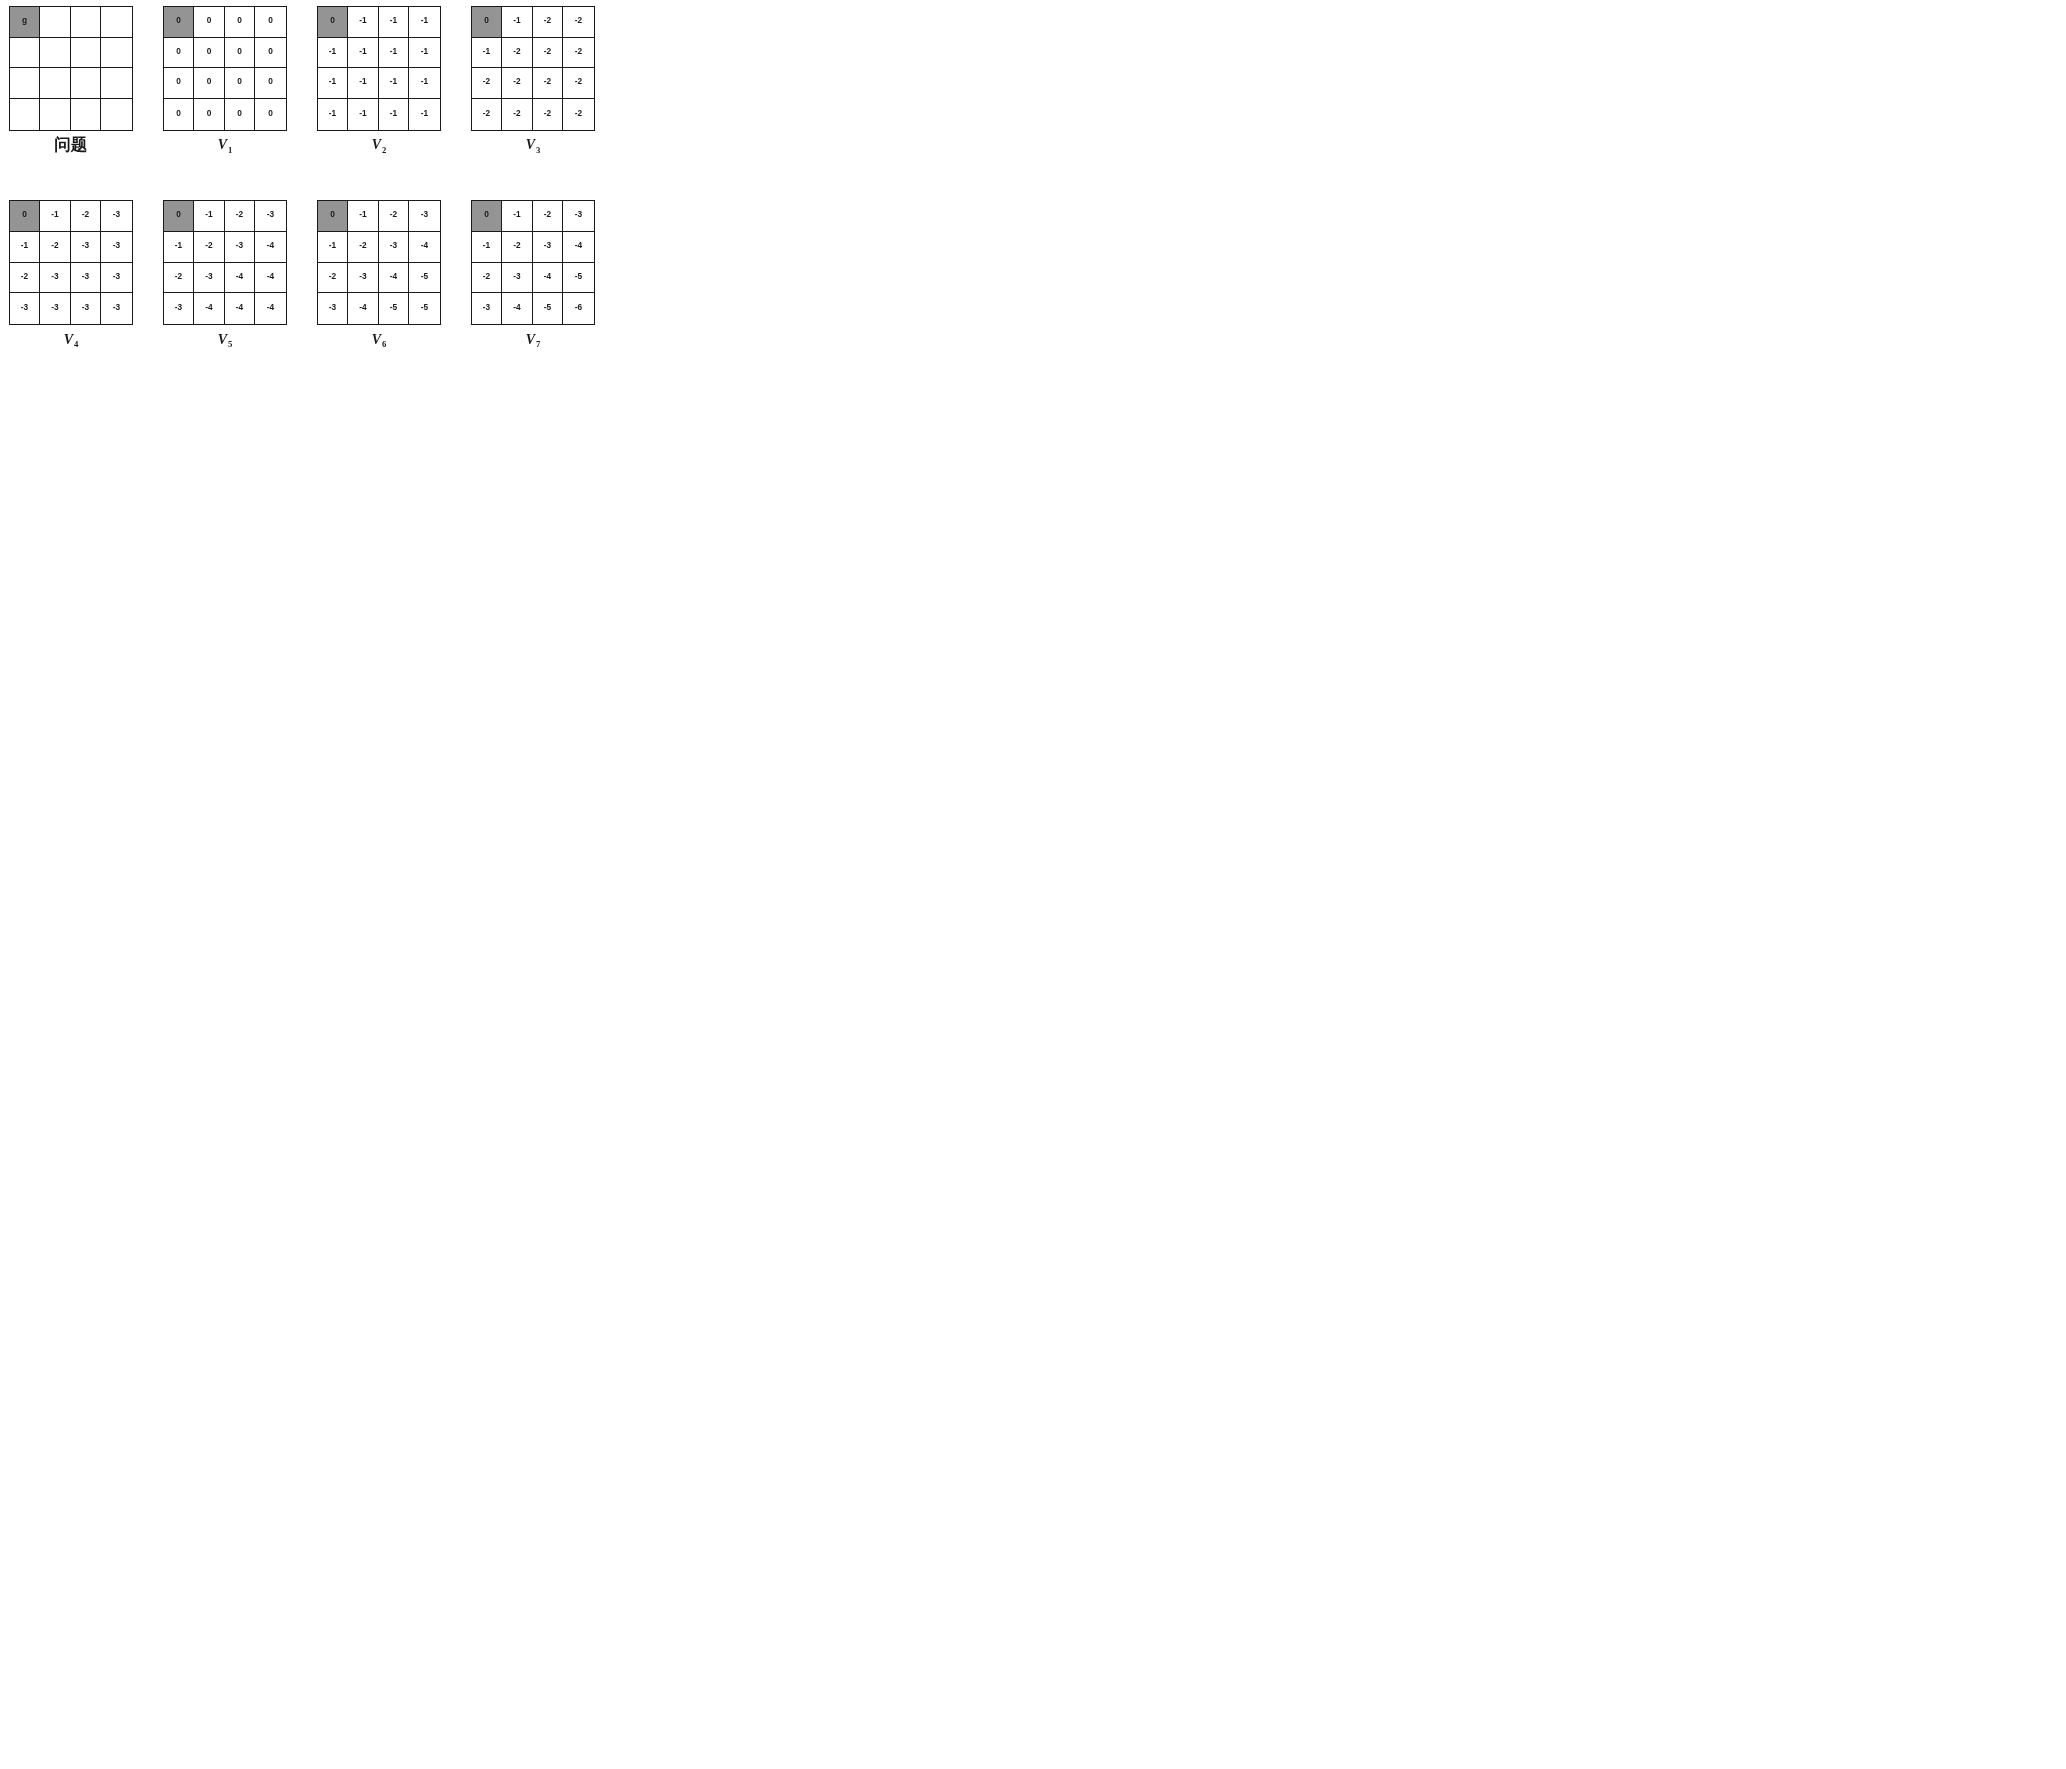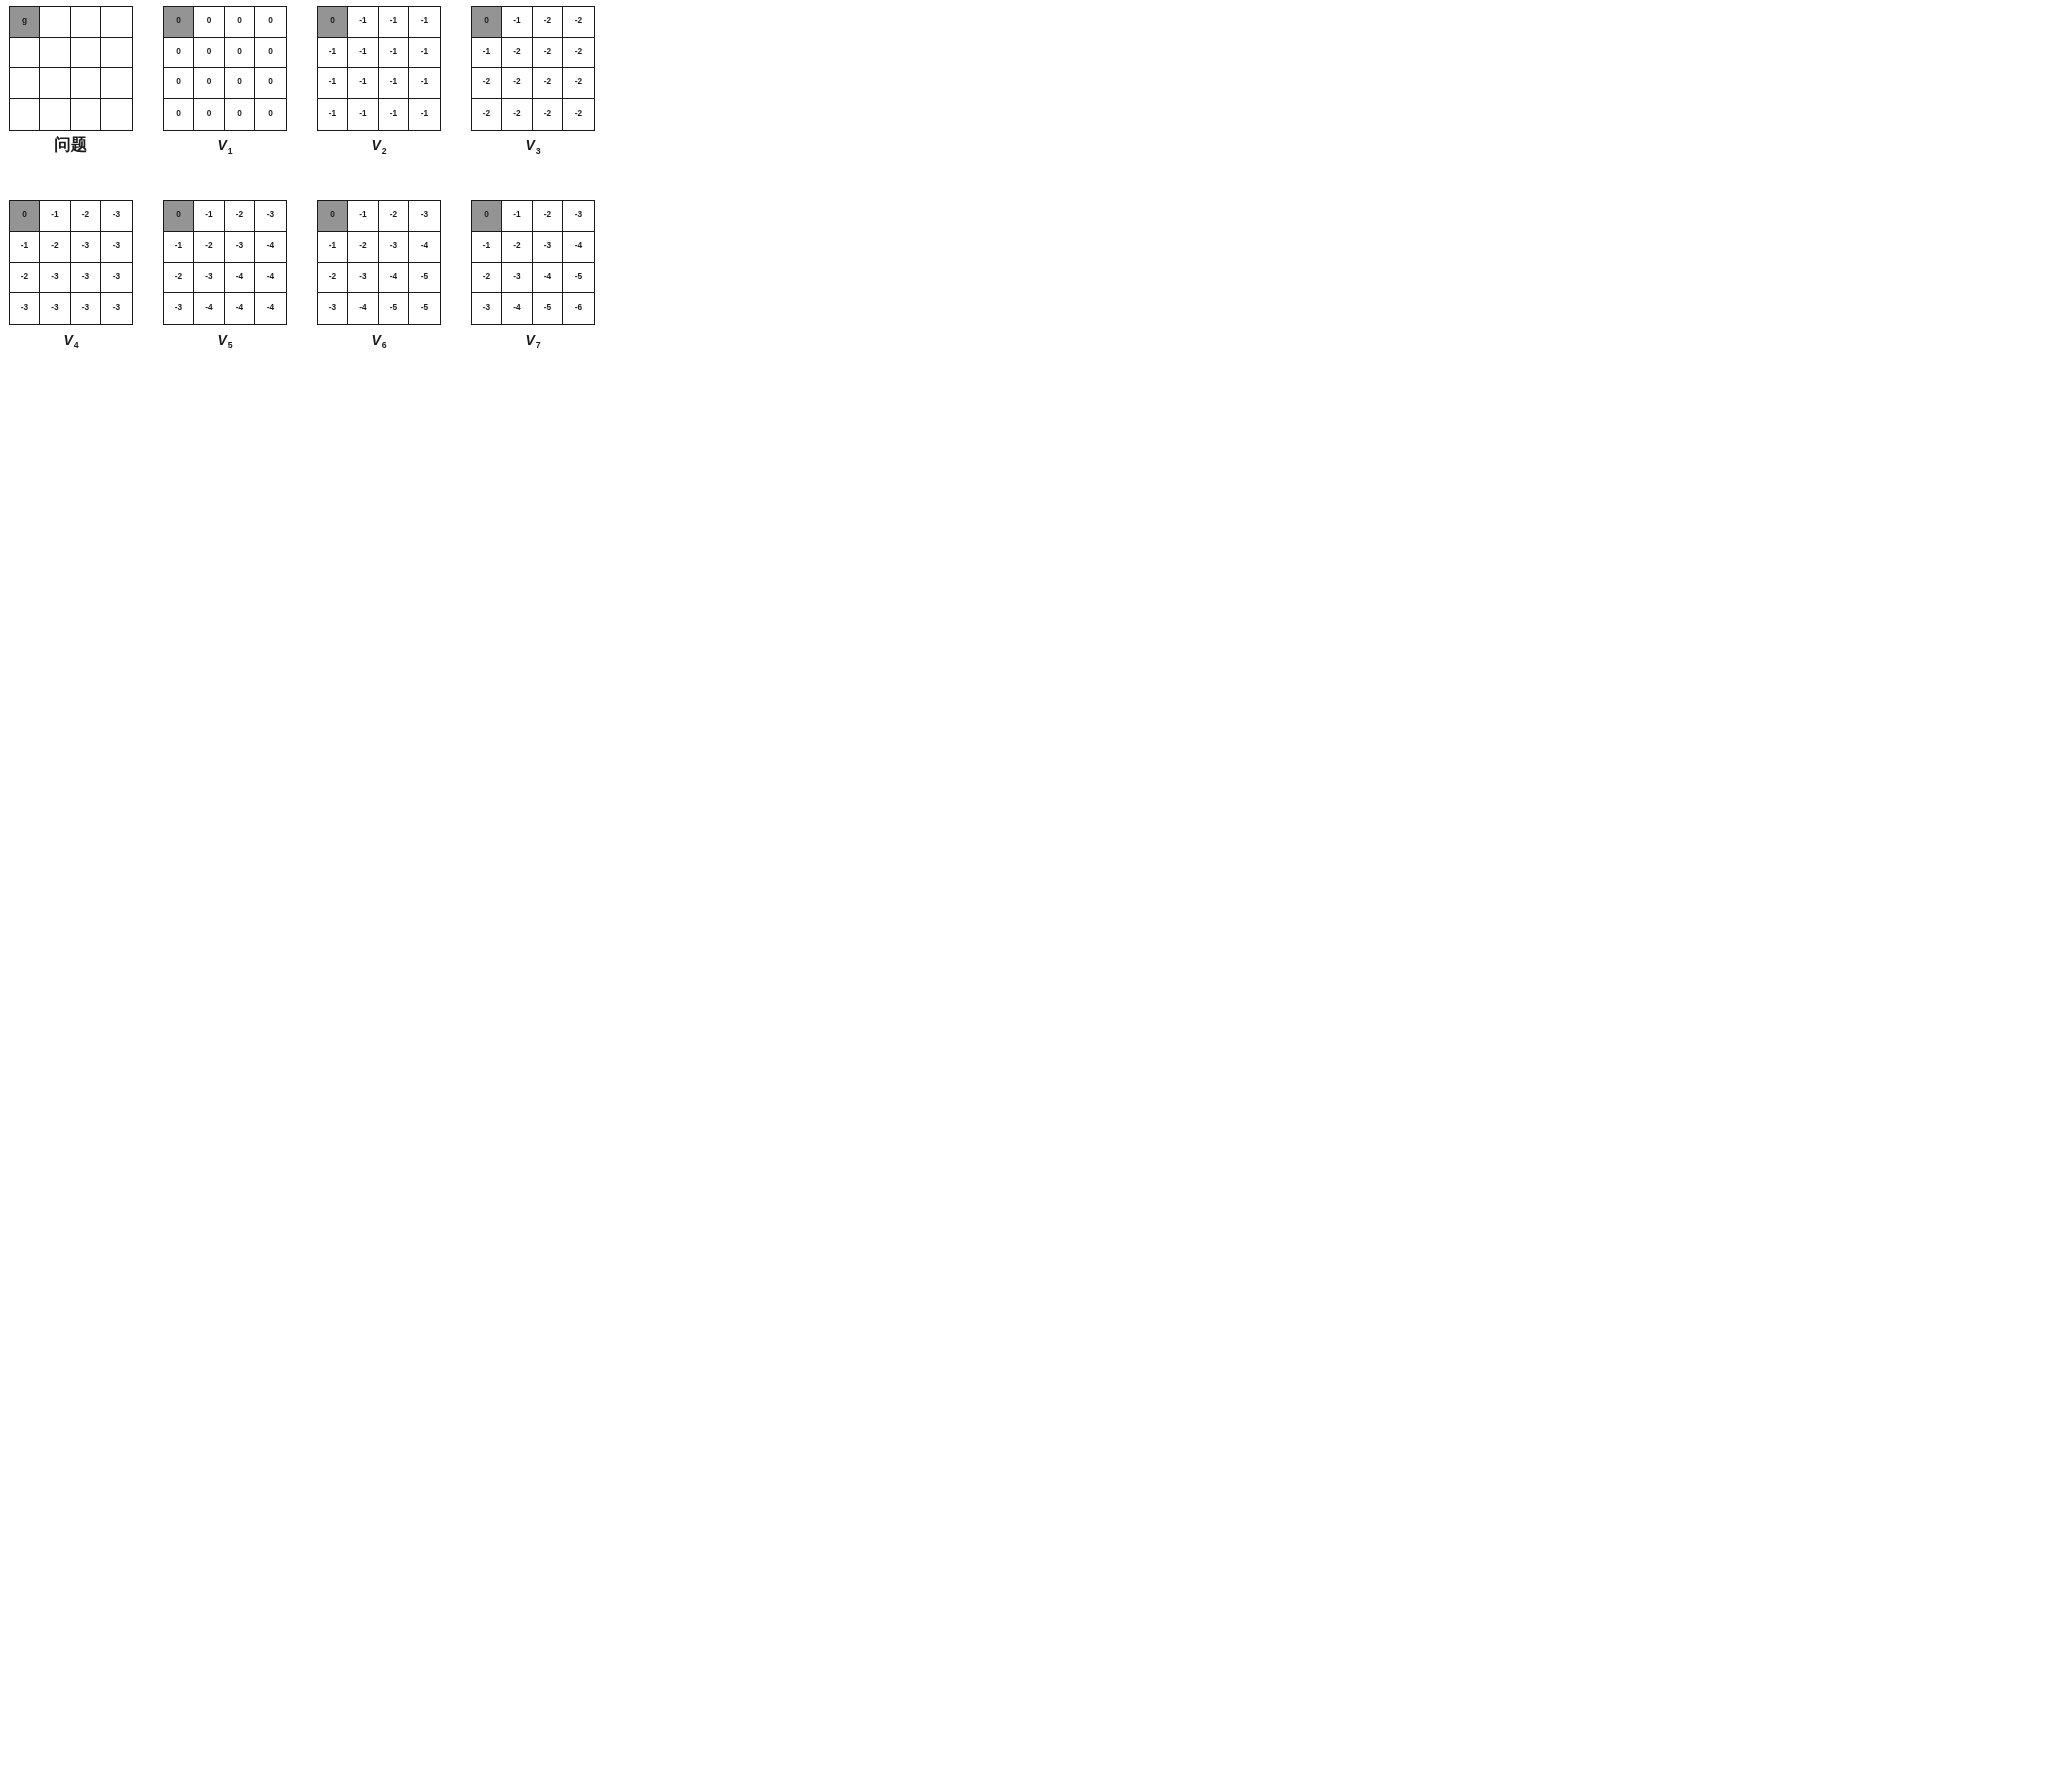--- a/index.html
+++ b/index.html
@@ -48,21 +48,21 @@
   .cell.goal{background:var(--goal-bg);}
   .panel-label{
     height:24px;margin-top:2.5px;
     display:flex;align-items:center;justify-content:center;
   }
   .label-cjk{
     font-family:"DejaVu Serif","Liberation Serif",serif;
     font-weight:700;font-size:16.5px;line-height:1;
   }
   .label-v{
-    font-family:Liberation Sans, sans-serif;
+    font-family:Liberation Serif, serif;
     font-weight:700;font-style:italic;font-size:14px;line-height:1;
   }
   .label-v .vsub{
     font-style:normal;font-size:8.7px;
     position:relative;top:3.7px;left:0.8px;
   }
 </style>
 </head>
 <body>
 

